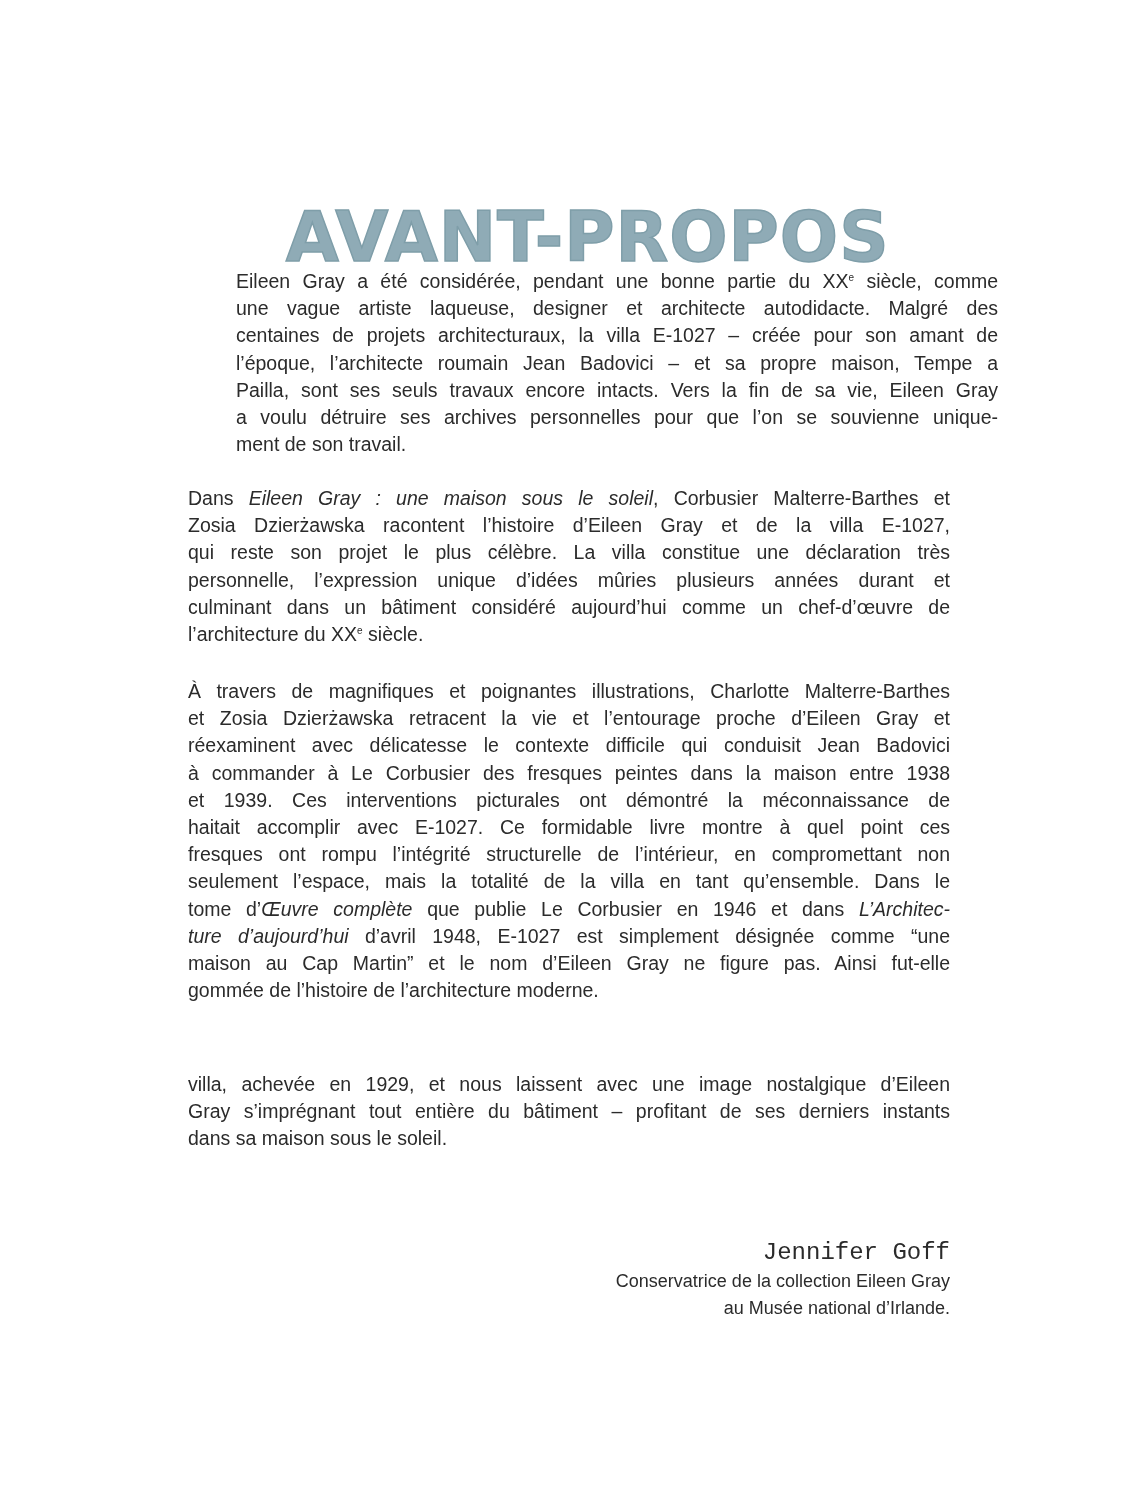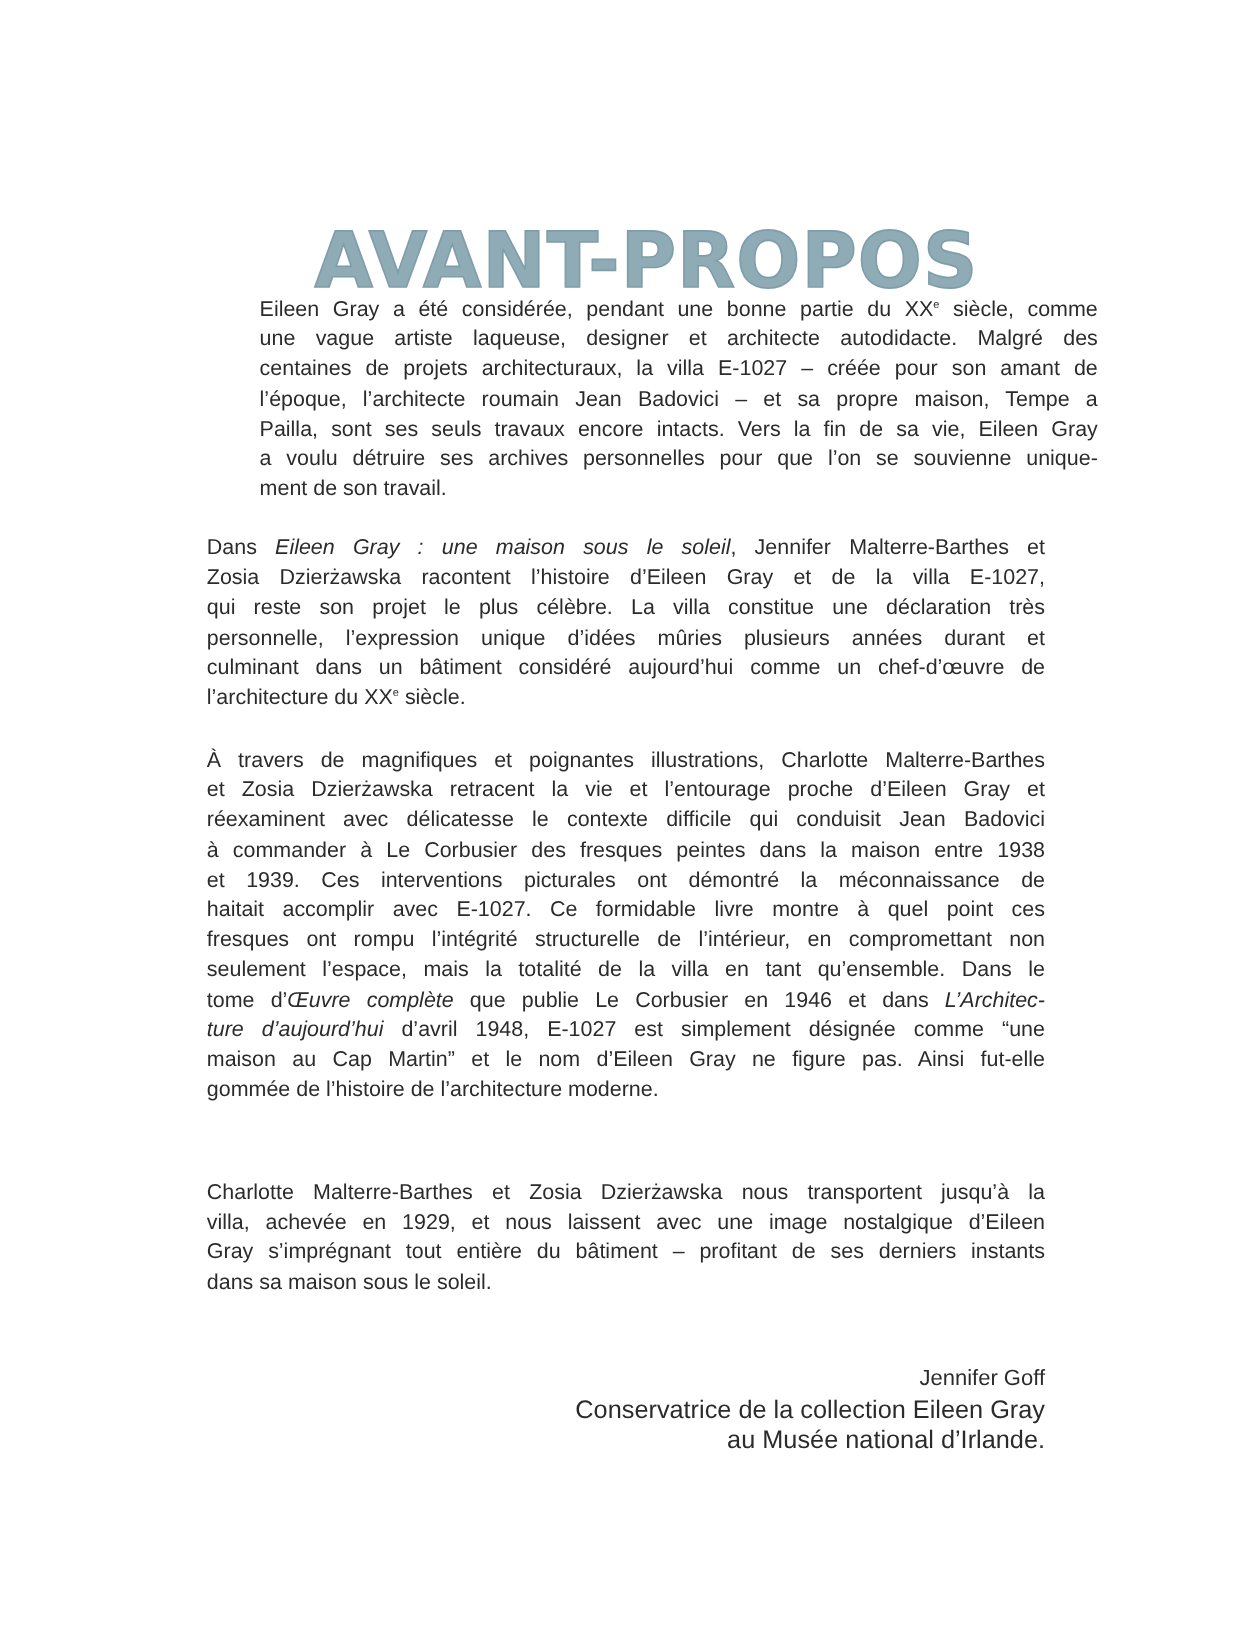--- a/index.html
+++ b/index.html
@@ -74,26 +74,27 @@
     }
     .signature {
       position: absolute;
       right: 190px;
       top: 1238px;
       text-align: right;
       font-family: "Liberation Sans", sans-serif;
       color: #2b2b2b;
     }
     .sig-name {
-      font-size: 20px;
+      font-size: 24px;
       line-height: 30px;
       display: block;
+      font-family: Liberation Mono, monospace;
     }
     .sig-role {
-      font-size: 23px;
+      font-size: 18px;
       line-height: 27px;
       display: block;
     }
   </style>
 </head>
 <body>
 
 <div class="page">
 
   <h1 class="title">AVANT-PROPOS</h1>
@@ -104,21 +105,21 @@
       <span class="line"><span>Eileen Gray a été considérée, pendant une bonne partie du XX</span><sup class="e">e</sup><span> siècle, comme</span></span>
       <span class="line">une vague artiste laqueuse, designer et architecte autodidacte. Malgré des</span>
       <span class="line">centaines de projets architecturaux, la villa E-1027 – créée pour son amant de</span>
       <span class="line">l’époque, l’architecte roumain Jean Badovici – et sa propre maison, Tempe a</span>
       <span class="line">Pailla, sont ses seuls travaux encore intacts. Vers la fin de sa vie, Eileen Gray</span>
       <span class="line">a voulu détruire ses archives personnelles pour que l’on se souvienne unique-</span>
       <span class="line last">ment de son travail.</span>
     </div>
 
     <div class="para" style="top:217px;">
-      <span class="line"><span>Dans </span><i>Eileen Gray : une maison sous le soleil</i><span>, Jennifer Malterre-Barthes et</span></span>
+      <span class="line"><span>Dans </span><i>Eileen Gray : une maison sous le soleil</i><span>, Corbusier Malterre-Barthes et</span></span>
       <span class="line">Zosia Dzierżawska racontent l’histoire d’Eileen Gray et de la villa E-1027,</span>
       <span class="line">qui reste son projet le plus célèbre. La villa constitue une déclaration très</span>
       <span class="line">personnelle, l’expression unique d’idées mûries plusieurs années durant et</span>
       <span class="line">culminant dans un bâtiment considéré aujourd’hui comme un chef-d’œuvre de</span>
       <span class="line last"><span>l’architecture du XX</span><sup class="e">e</sup><span> siècle.</span></span>
     </div>
 
     <div class="para" style="top:410px;">
       <span class="line">À travers de magnifiques et poignantes illustrations, Charlotte Malterre-Barthes</span>
       <span class="line">et Zosia Dzierżawska retracent la vie et l’entourage proche d’Eileen Gray et</span>
@@ -128,21 +129,20 @@
       <span class="line">haitait accomplir avec E-1027. Ce formidable livre montre à quel point ces</span>
       <span class="line">fresques ont rompu l’intégrité structurelle de l’intérieur, en compromettant non</span>
       <span class="line">seulement l’espace, mais la totalité de la villa en tant qu’ensemble. Dans le</span>
       <span class="line"><span>tome d’</span><i>Œuvre complète</i><span> que publie Le Corbusier en 1946 et dans </span><i>L’Architec-</i></span>
       <span class="line"><i>ture d’aujourd’hui</i><span> d’avril 1948, E-1027 est simplement désignée comme “une</span></span>
       <span class="line">maison au Cap Martin” et le nom d’Eileen Gray ne figure pas. Ainsi fut-elle</span>
       <span class="line last">gommée de l’histoire de l’architecture moderne.</span>
     </div>
 
     <div class="para" style="top:803px;">
-      <span class="line">Charlotte Malterre-Barthes et Zosia Dzierżawska nous transportent jusqu’à la</span>
       <span class="line">villa, achevée en 1929, et nous laissent avec une image nostalgique d’Eileen</span>
       <span class="line">Gray s’imprégnant tout entière du bâtiment – profitant de ses derniers instants</span>
       <span class="line last">dans sa maison sous le soleil.</span>
     </div>
 
   </div>
 
   <div class="signature">
     <span class="sig-name">Jennifer Goff</span>
     <span class="sig-role">Conservatrice de la collection Eileen Gray</span>

